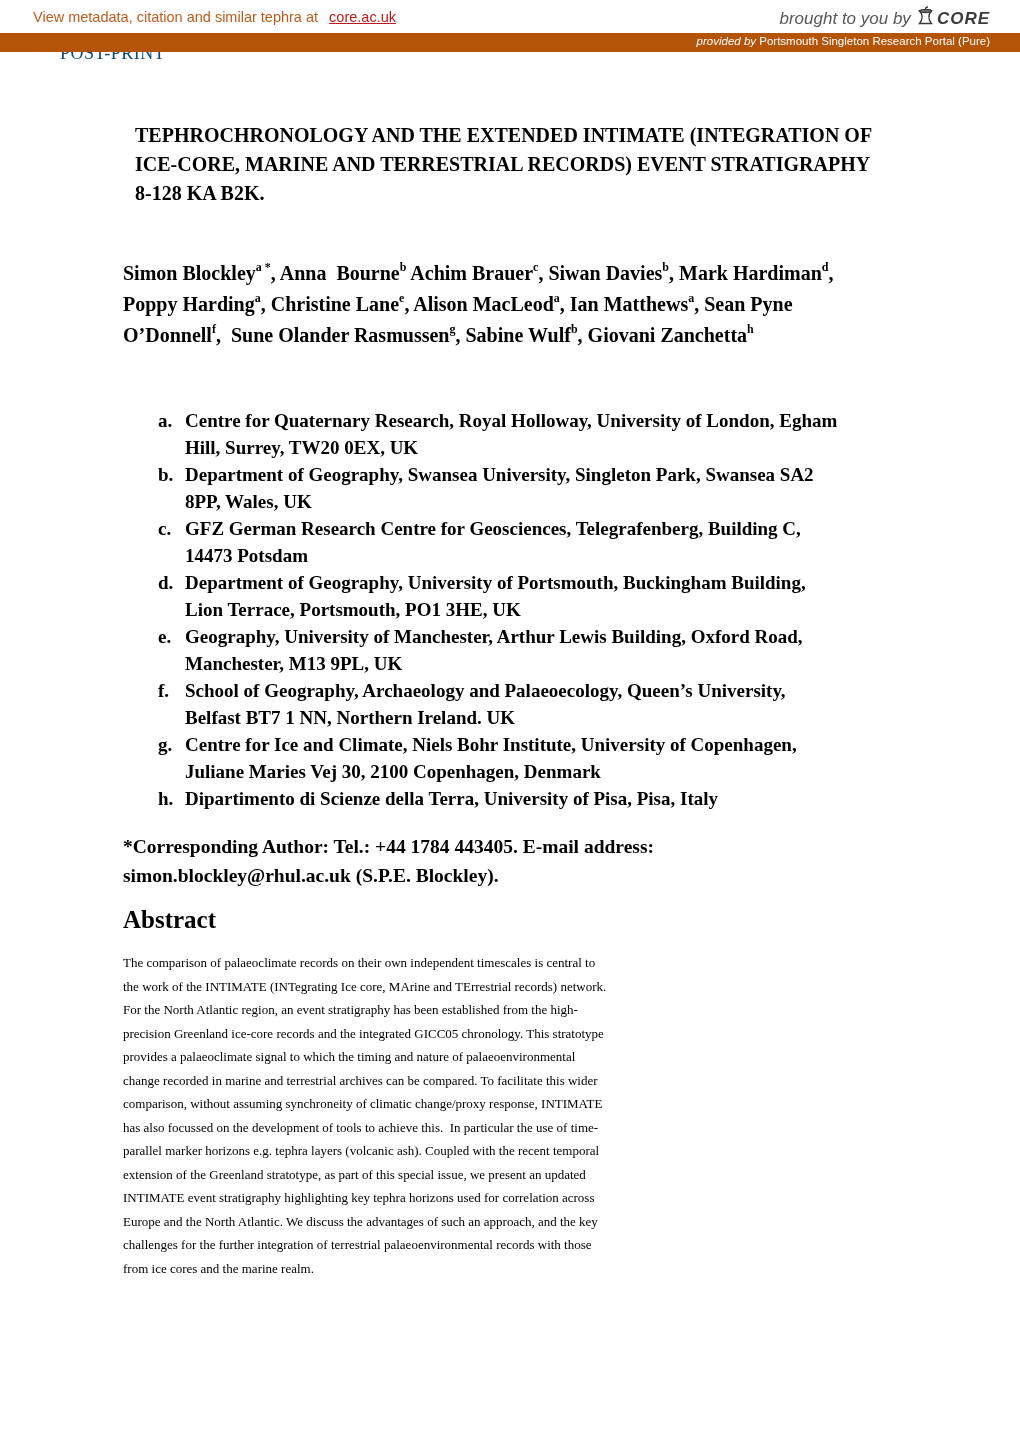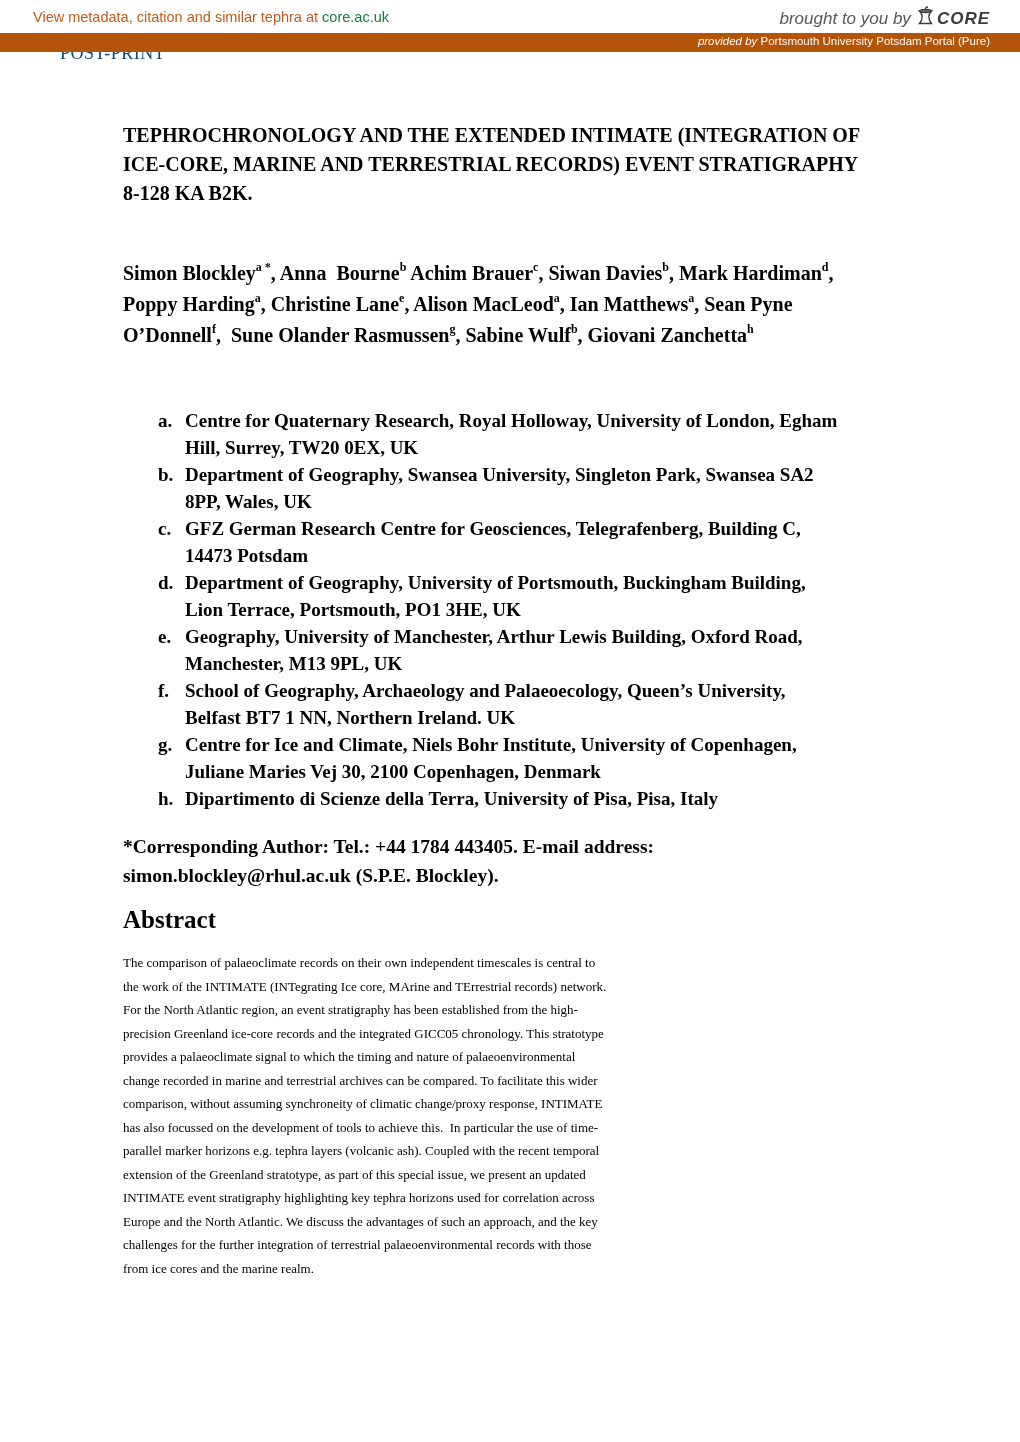--- a/index.html
+++ b/index.html
@@ -17,21 +17,21 @@
     position: absolute; top: 0; left: 0; width: 1020px; height: 33px;
     background: #ffffff;
     font-family: "Liberation Sans", sans-serif;
     z-index: 3;
   }
   .banner-left {
     position: absolute; left: 33px; top: 9px;
     font-size: 14.5px; color: #bd5b1c; white-space: nowrap;
   }
   .banner-left a {
-    color: #15803d; cursor: pointer;
+    color: #b91c1c; text-decoration: underline; cursor: pointer; margin-left: 7px;
   }
   .banner-right {
     position: absolute; right: 30px; top: 6px;
     display: flex; align-items: center; gap: 6px;
   }
   .brought {
     font-size: 17px; font-style: italic; color: #58585a;
   }
   .core-logo { display: flex; align-items: center; gap: 3px; }
   .core-word {
@@ -55,21 +55,21 @@
   }
 
   
   .content {
     position: absolute; left: 123px; top: 0; width: 778px; height: 1442px;
     z-index: 2;
   }
   .content div { white-space: pre-wrap; }
 
   .paper-title {
-    position: absolute; top: 121px; left: 0; width: 778px;
+    position: absolute; top: 121px; left: 12px; width: 778px;
     font-size: 20px; font-weight: bold; line-height: 29px;
   }
   .authors {
     position: absolute; top: 258px; left: 0; width: 778px;
     font-size: 20px; font-weight: bold; line-height: 31px;
   }
   .authors sup {
     font-size: 12px; font-weight: bold; line-height: 0;
     position: relative; top: -1px;
   }
@@ -105,21 +105,21 @@
           <path d="M2.5 5 C 6 8.5, 6 13.5, 2.5 17.5 L 14.5 17.5 C 11 13.5, 11 8.5, 14.5 5 Z"></path>
           <ellipse cx="8.5" cy="5" rx="6" ry="1.6"></ellipse>
           <path d="M8.5 3.4 C 8.5 1.8, 9.5 1, 11 1"></path>
         </svg>
       </span>
       <span class="core-word">CORE</span>
     </span>
   </div>
 </div>
 <div class="banner-bar" style="background:#b45408;">
-  <div class="provided"><span class="pfx">provided by </span><span>Portsmouth University Potsdam Portal (Pure)</span></div>
+  <div class="provided"><span class="pfx">provided by </span><span>Portsmouth Singleton Research Portal (Pure)</span></div>
 </div>
 
 <div class="watermark">POST-PRINT</div>
 
 <div class="content">
   <div class="paper-title"><div>TEPHROCHRONOLOGY AND THE EXTENDED INTIMATE (INTEGRATION OF</div><div>ICE-CORE, MARINE AND TERRESTRIAL RECORDS) EVENT STRATIGRAPHY</div><div>8-128 KA B2K.</div></div>
   <div class="authors"><div>Simon Blockley<sup>a *</sup>, Anna  Bourne<sup>b</sup> Achim Brauer<sup>c</sup>, Siwan Davies<sup>b</sup>, Mark Hardiman<sup>d</sup>,</div><div>Poppy Harding<sup>a</sup>, Christine Lane<sup>e</sup>, Alison MacLeod<sup>a</sup>, Ian Matthews<sup>a</sup>, Sean Pyne</div><div>O’Donnell<sup>f</sup>,  Sune Olander Rasmussen<sup>g</sup>, Sabine Wulf<sup>b</sup>, Giovani Zanchetta<sup>h</sup></div></div>
   <div class="affiliations"><div class="aff-item"><span class="aff-label">a.</span><div>Centre for Quaternary Research, Royal Holloway, University of London, Egham</div><div>Hill, Surrey, TW20 0EX, UK</div></div><div class="aff-item"><span class="aff-label">b.</span><div>Department of Geography, Swansea University, Singleton Park, Swansea SA2</div><div>8PP, Wales, UK</div></div><div class="aff-item"><span class="aff-label">c.</span><div>GFZ German Research Centre for Geosciences, Telegrafenberg, Building C,</div><div>14473 Potsdam</div></div><div class="aff-item"><span class="aff-label">d.</span><div>Department of Geography, University of Portsmouth, Buckingham Building,</div><div>Lion Terrace, Portsmouth, PO1 3HE, UK</div></div><div class="aff-item"><span class="aff-label">e.</span><div>Geography, University of Manchester, Arthur Lewis Building, Oxford Road,</div><div>Manchester, M13 9PL, UK</div></div><div class="aff-item"><span class="aff-label">f.</span><div>School of Geography, Archaeology and Palaeoecology, Queen’s University,</div><div>Belfast BT7 1 NN, Northern Ireland. UK</div></div><div class="aff-item"><span class="aff-label">g.</span><div>Centre for Ice and Climate, Niels Bohr Institute, University of Copenhagen,</div><div>Juliane Maries Vej 30, 2100 Copenhagen, Denmark</div></div><div class="aff-item"><span class="aff-label">h.</span><div>Dipartimento di Scienze della Terra, University of Pisa, Pisa, Italy</div></div></div>
   <div class="corresponding"><div>*Corresponding Author: Tel.: +44 1784 443405. E-mail address:</div><div>simon.blockley@rhul.ac.uk (S.P.E. Blockley).</div></div>
   <div class="abstract-heading">Abstract</div>

